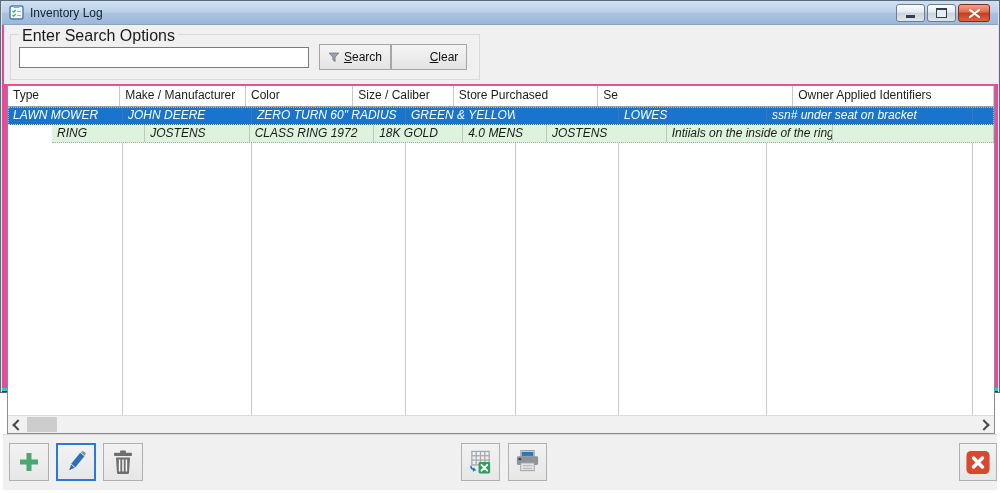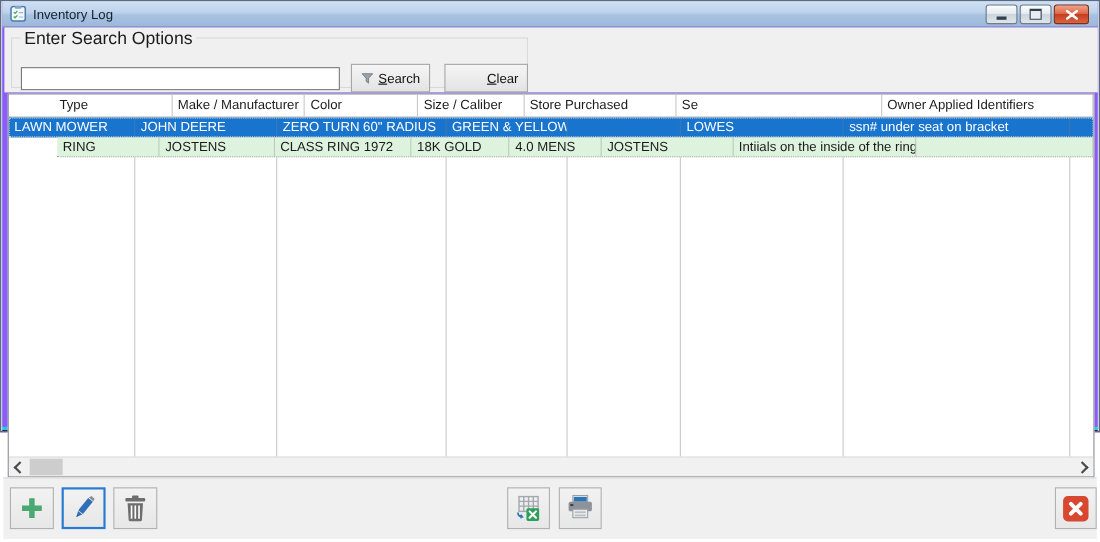--- a/index.html
+++ b/index.html
@@ -1,48 +1,48 @@
 <!DOCTYPE html>
 <html><head>
 <meta charset="utf-8">
 <style>
   html,body{margin:0;padding:0;background:#fff;}
   body{width:1000px;height:493px;overflow:hidden;font-family:"Liberation Sans","DejaVu Sans",sans-serif;font-size:12px;color:#1a1a1a;}
-  .window{position:relative;width:1000px;height:393px;box-sizing:border-box;border:1px solid #5a6a78;background:#8b5cf6;
+  .window{position:relative;width:1000px;height:393px;box-sizing:border-box;border:1px solid #5a6a78;background:#ec4899;
           box-shadow:inset 1px 0 0 #dfe6ee, inset -1px 0 0 #dfe6ee, inset 0 -1px 0 #28303a, inset 0 -4px 0 #2ec6e2;}
   
   .titlebar{position:absolute;left:1px;right:1px;top:0;height:23px;
             background:linear-gradient(#cfe0f2 0%,#bdd2ea 45%,#a8c2e0 55%,#9cb8da 100%);
             border-bottom:1px solid #8aa5c4;display:flex;align-items:center;padding-left:7px;}
   .app-icon{width:15px;height:15px;margin-right:6px;flex:0 0 auto;}
   .title-text{font-size:12px;color:#14212e;}
   .cap-group{position:absolute;top:3px;right:8px;display:flex;gap:2px;}
   .cap-btn{width:29px;height:18px;border:1px solid #6e7e8d;border-radius:3px;display:flex;align-items:center;justify-content:center;
            background:linear-gradient(#fcfdfe 0%,#e6ebf0 45%,#ccd4dc 50%,#dfe5ea 100%);box-sizing:border-box;}
   .cap-btn.close{width:32px;background:linear-gradient(#f0a18b 0%,#e0694a 45%,#c63d20 50%,#d8643f 100%);border-color:#7e2d1a;}
   .glyph-min{width:9px;height:3px;background:#30404f;margin-top:6px;}
   .glyph-max{width:9px;height:7px;border:1px solid #30404f;border-top-width:2px;background:#e8edf2;}
   
   .search-panel{position:absolute;left:3px;top:24px;width:994px;height:59px;background:#f0f0f0;}
   .groupbox{position:absolute;left:6px;top:9px;width:468px;height:44px;border:1px solid #d9d9d9;}
   .group-label{position:absolute;left:8px;top:-8px;background:#f0f0f0;padding:0 3px;font-size:16px;color:#1a1a1a;}
-  .search-row{position:absolute;left:8px;top:23px;display:flex;align-items:center;}
+  .search-row{position:absolute;left:8px;top:9px;display:flex;align-items:center;}
   .search-input{width:290px;height:21px;border:1px solid #7a7a7a;background:#fff;box-sizing:border-box;font-family:inherit;font-size:12px;padding:0 3px;outline:none;}
   .win-btn{display:flex;align-items:center;justify-content:center;gap:4px;height:26px;box-sizing:border-box;
            border:1px solid #a6a6a6;background:linear-gradient(#f5f5f5,#e3e3e3);font-size:12px;color:#111;padding:0 8px;cursor:default;}
   .btn-search{margin-left:10px;width:72px;}
-  .btn-clear{margin-left:13px;width:76px;gap:30px;}
+  .btn-clear{width:76px;gap:30px;}
   
   .grid{position:absolute;left:6px;top:84px;width:988px;height:349px;background:#fff;border:1px solid #888d92;box-sizing:border-box;overflow:hidden;}
   .vlines{position:absolute;left:0;top:0;bottom:17px;right:0;z-index:0;}
   .vline{position:absolute;top:0;bottom:0;width:1px;background:#c9c9c9;}
-  .grid-header{position:relative;z-index:1;display:flex;height:20px;background:#fff;border-bottom:1px solid #9aa0a6;padding-left:41px;}
+  .grid-header{position:relative;z-index:1;display:flex;height:20px;background:#fff;border-bottom:1px solid #9aa0a6;}
   .hcell{box-sizing:border-box;padding:2px 0 0 5px;border-right:1px solid #c9c9c9;white-space:nowrap;overflow:hidden;color:#1c1c1c;}
   .grid-body{position:relative;z-index:1;}
-  .grow{display:flex;height:17px;border-bottom:1px dotted #a8a8a8;background:#fff;}
+  .grow{display:flex;height:17px;border-bottom:1px dotted #a8a8a8;background:#fff;font-style:italic;}
   .grow.alt{background:#def3de;margin-left:44px;}
   .grow.sel{background:#1874cd;color:#fff;outline:1px dotted rgba(255,255,255,.55);outline-offset:-1px;}
   .gcell{box-sizing:border-box;padding:1px 0 0 5px;border-right:1px solid rgba(130,130,130,.35);white-space:nowrap;overflow:hidden;font-size:12px;}
   .c0{width:115px}.c1{width:129px}.c2{width:154px}.c3{width:110px}.c4{width:103px}.c5{width:148px}.c6{width:206px}.c7{width:200px}
   
   .hscroll{position:absolute;left:0;right:0;bottom:0;height:17px;background:#f1f1f1;border-top:1px solid #dcdcdc;z-index:2;}
   .sb-arrow{position:absolute;top:0;width:17px;height:17px;display:flex;align-items:center;justify-content:center;}
   .sb-arrow.left{left:0;} .sb-arrow.right{right:0;}
   .chev{width:6px;height:6px;border-left:2px solid #4a4a4a;border-bottom:2px solid #4a4a4a;}
   .chev.l{transform:rotate(45deg);margin-left:3px;}

